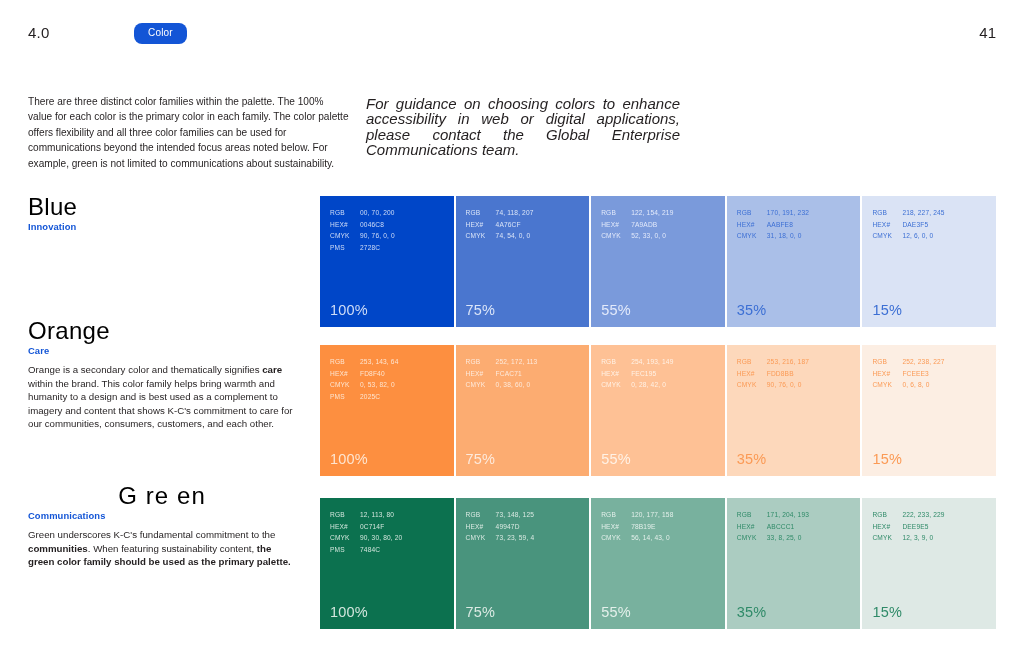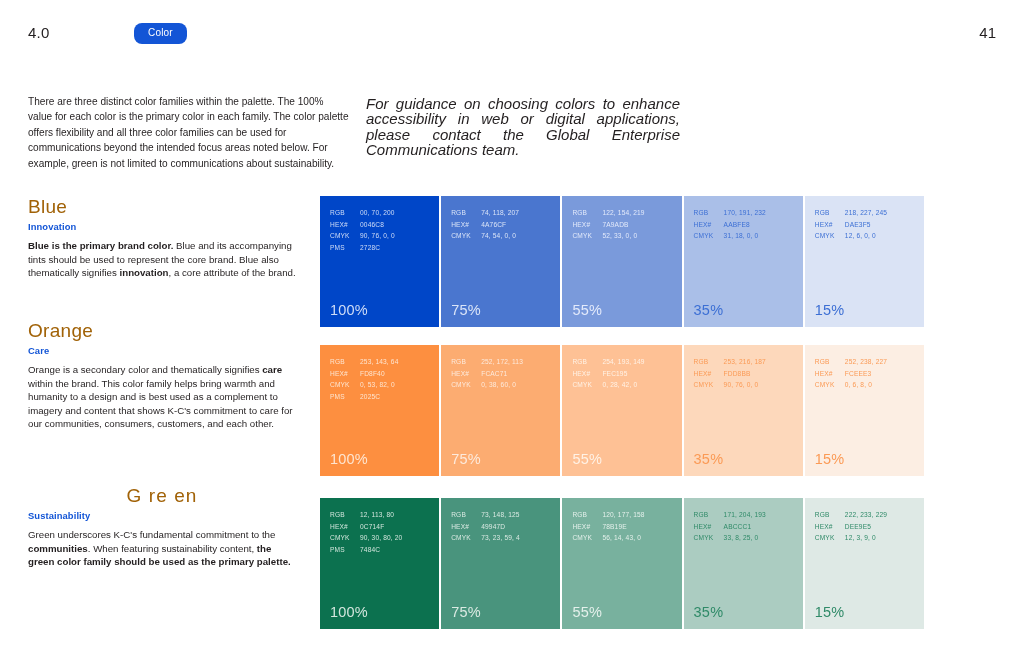--- a/index.html
+++ b/index.html
@@ -89,23 +89,23 @@
     position: absolute;
     left: 0;
     width: 1024px;
   }
   .family-info {
     position: absolute;
     left: 28px;
     width: 268px;
   }
   .family-name {
-    font-size: 19px;
+    font-size: 24px;
     font-weight: 400;
-    color: #a16207;
+    color: #000000;
     line-height: 22px;
     letter-spacing: .3px;
   }
   .family-name.spread { letter-spacing: 1.1px; text-align: center; }
   .family-tag {
     font-size: 9.4px;
     font-weight: bold;
     color: #1355d6;
     margin-top: 3px;
     letter-spacing: .1px;
@@ -117,21 +117,21 @@
     color: #231f20;
   }
   .family-desc b { font-weight: bold; }
 
   
   .swatch-row {
     position: absolute;
     left: 320px;
     display: flex;
     gap: 2px;
-    width: 604px;
+    width: 676px;
   }
   .swatch {
     position: relative;
     width: 135px;
     height: 131px;
     overflow: hidden;
   }
   .swatch-specs {
     position: absolute;
     left: 10px;
@@ -179,21 +179,20 @@
   </div>
 
 
   <p class="intro-left">There are three distinct color families within the palette. The 100% value for each color is the primary color in each family. The color palette offers flexibility and all three color families can be used for communications beyond the intended focus areas noted below. For example, green is not limited to communications about sustainability.</p>
   <p class="intro-right">For guidance on choosing colors to enhance accessibility in web or digital applications, please contact the Global Enterprise Communications team.</p>
 
   <div class="family" id="family-blue">
     <div class="family-info">
       <div class="family-name">Blue</div>
       <div class="family-tag">Innovation</div>
-      <div class="family-desc"><b>Blue is the primary brand color.</b> Blue and its accompanying tints should be used to represent the core brand. Blue also thematically signifies <b>innovation</b>, a core attribute of the brand.</div>
     </div>
     <div class="swatch-row">
         <div class="swatch" style="background: rgb(0, 70, 200);">
           <div class="swatch-specs" style="color: rgb(207, 221, 247);"><span class="spec-line"><span class="spec-key">RGB</span><span>00, 70, 200</span></span><span class="spec-line"><span class="spec-key">HEX#</span><span>0046C8</span></span><span class="spec-line"><span class="spec-key">CMYK</span><span>90, 76, 0, 0</span></span><span class="spec-line"><span class="spec-key">PMS</span><span>2728C</span></span></div>
           <div class="swatch-pct" style="color: rgb(207, 221, 247);">100%</div>
         </div>
         <div class="swatch" style="background: rgb(74, 118, 207);">
           <div class="swatch-specs" style="color: rgb(219, 229, 248);"><span class="spec-line"><span class="spec-key">RGB</span><span>74, 118, 207</span></span><span class="spec-line"><span class="spec-key">HEX#</span><span>4A76CF</span></span><span class="spec-line"><span class="spec-key">CMYK</span><span>74, 54, 0, 0</span></span></div>
           <div class="swatch-pct" style="color: rgb(219, 229, 248);">75%</div>
         </div>
@@ -238,21 +237,21 @@
         <div class="swatch" style="background: rgb(252, 238, 227);">
           <div class="swatch-specs" style="color: rgb(251, 154, 85);"><span class="spec-line"><span class="spec-key">RGB</span><span>252, 238, 227</span></span><span class="spec-line"><span class="spec-key">HEX#</span><span>FCEEE3</span></span><span class="spec-line"><span class="spec-key">CMYK</span><span>0, 6, 8, 0</span></span></div>
           <div class="swatch-pct" style="color: rgb(251, 154, 85);">15%</div>
         </div>
       </div>
   </div>
 
   <div class="family" id="family-green">
     <div class="family-info">
       <div class="family-name spread">G re en</div>
-      <div class="family-tag">Sustainability</div>
+      <div class="family-tag">Communications</div>
       <div class="family-desc">Green underscores K-C's fundamental commitment to the <b>communities</b>. When featuring sustainability content, <b>the green color family should be used as the primary palette.</b></div>
     </div>
     <div class="swatch-row">
         <div class="swatch" style="background: rgb(12, 113, 79);">
           <div class="swatch-specs" style="color: rgb(211, 230, 221);"><span class="spec-line"><span class="spec-key">RGB</span><span>12, 113, 80</span></span><span class="spec-line"><span class="spec-key">HEX#</span><span>0C714F</span></span><span class="spec-line"><span class="spec-key">CMYK</span><span>90, 30, 80, 20</span></span><span class="spec-line"><span class="spec-key">PMS</span><span>7484C</span></span></div>
           <div class="swatch-pct" style="color: rgb(211, 230, 221);">100%</div>
         </div>
         <div class="swatch" style="background: rgb(73, 148, 125);">
           <div class="swatch-specs" style="color: rgb(219, 234, 227);"><span class="spec-line"><span class="spec-key">RGB</span><span>73, 148, 125</span></span><span class="spec-line"><span class="spec-key">HEX#</span><span>49947D</span></span><span class="spec-line"><span class="spec-key">CMYK</span><span>73, 23, 59, 4</span></span></div>
           <div class="swatch-pct" style="color: rgb(219, 234, 227);">75%</div>

